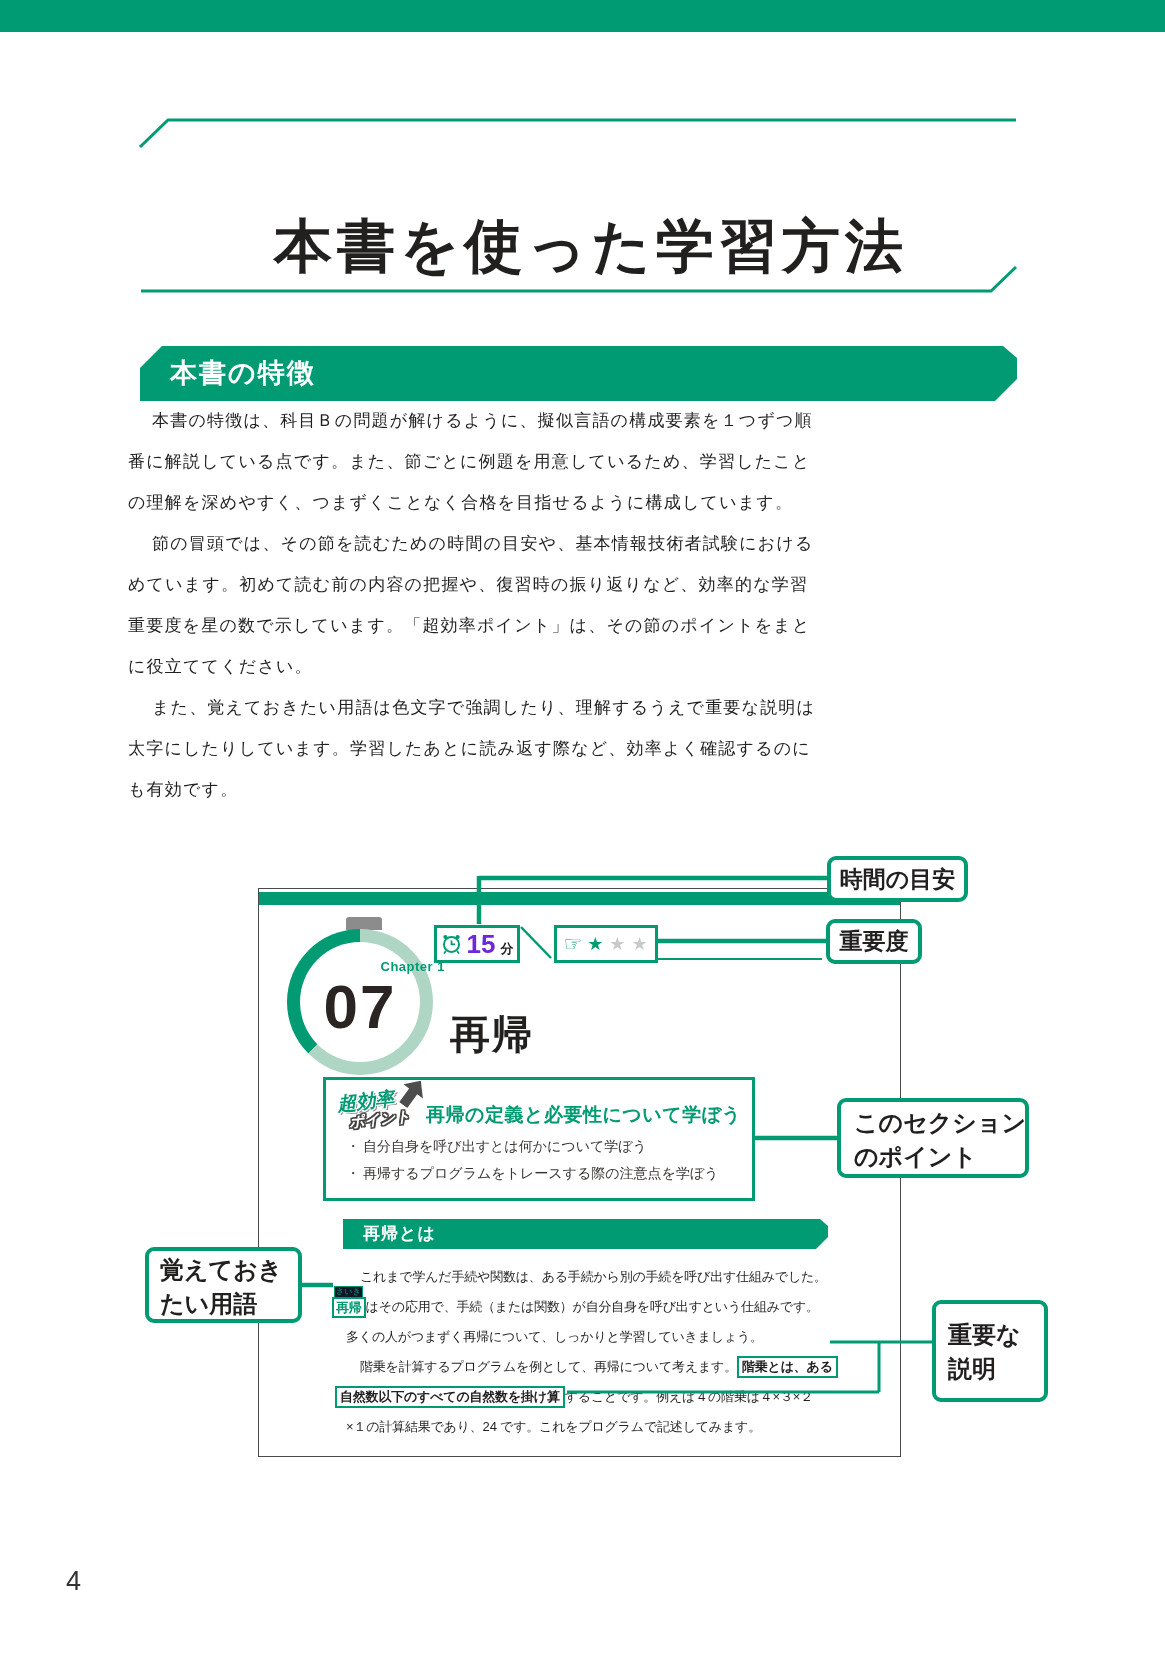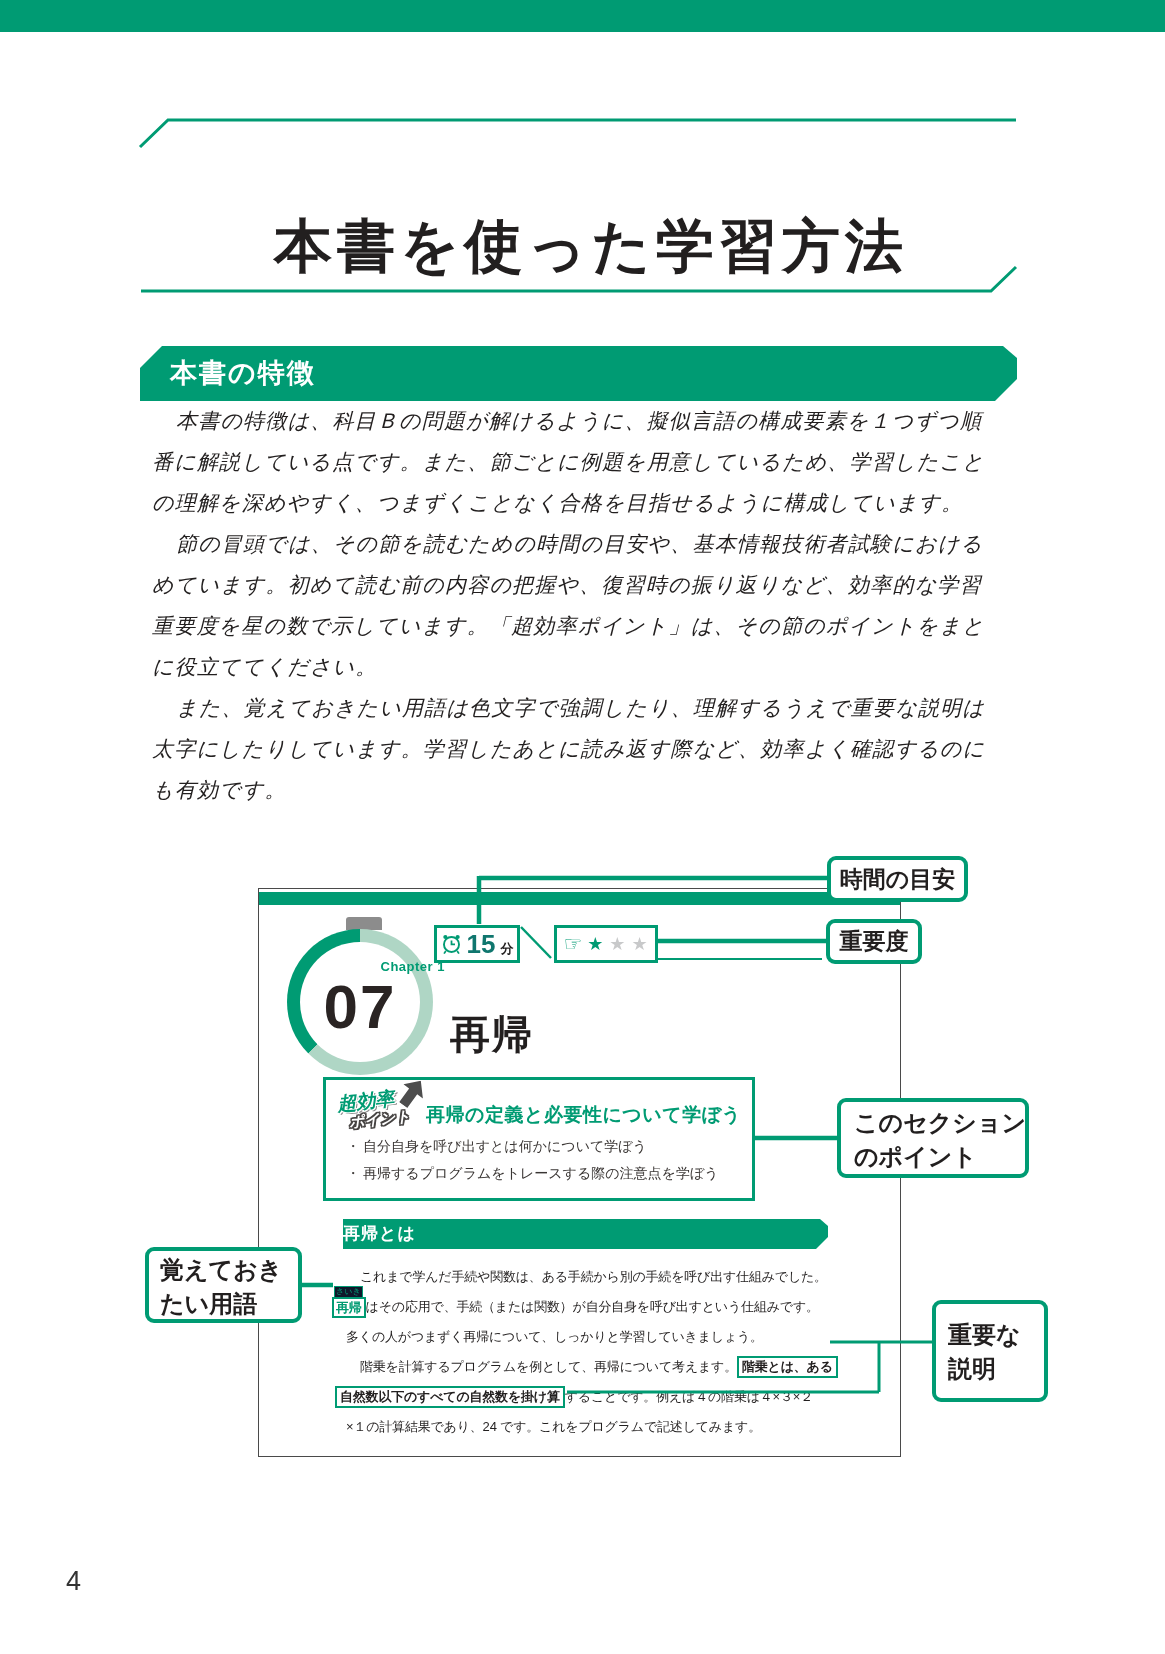--- a/index.html
+++ b/index.html
@@ -16,58 +16,58 @@
     position:absolute;left:160px;top:166px;width:862px;height:74px;
     font-size:58px;font-weight:900;letter-spacing:5px;text-align:center;line-height:74px;color:#221f1f;margin-top:43px;
   }
   
   .section-bar{
     position:absolute;left:140px;top:346px;width:877px;height:55px;background:#009B73;
     clip-path:polygon(22px 0, calc(100% - 14px) 0, 100% 12px, 100% calc(100% - 22px), calc(100% - 22px) 100%, 0 100%, 0 22px);
   }
   .section-bar .txt{color:#fff;font-size:27px;font-weight:800;line-height:55px;padding-left:30px;letter-spacing:2px;}
   
-  .bodytext{position:absolute;left:152px;top:400px;width:900px;font-size:21px;letter-spacing:1.2px;font-style:italic;}
+  .bodytext{position:absolute;left:128px;top:400px;width:900px;font-size:17px;letter-spacing:1.2px;}
   .bline{height:41px;line-height:41px;white-space:nowrap;}
   .indent{padding-left:24px;}
   
   .figure{position:absolute;left:258px;top:888px;width:643px;height:569px;border:1.5px solid #4a4a4a;background:#fff;z-index:1;box-sizing:border-box;}
   .fig-greenbar{position:absolute;left:0;top:3px;width:100%;height:13px;background:#009B73;}
   .fig-tab{position:absolute;left:87px;top:28px;width:36px;height:13px;background:#8C8C8C;border-radius:3px 3px 0 0;}
   .donut{position:absolute;left:28px;top:40px;width:146px;height:146px;border-radius:50%;
     background:conic-gradient(#AFD6C5 0deg 225deg,#009B73 225deg 360deg);}
   .donut .hole{position:absolute;inset:13px;border-radius:50%;background:#fff;}
   .donut .ch{position:absolute;left:12px;top:30px;width:100%;text-align:right;font-size:13px;font-weight:600;color:#009B73;letter-spacing:.5px;}
   .donut .num{position:absolute;left:0;top:44px;width:100%;text-align:center;font-size:62px;line-height:68px;font-weight:800;color:#2a2423;letter-spacing:2px;}
   .fig-sec-title{position:absolute;left:191px;top:118px;font-size:40px;font-weight:900;letter-spacing:2px;color:#221f1f;}
   .mini-badge{position:absolute;display:flex;align-items:center;justify-content:center;gap:5px;border:3px solid #009B73;background:#fff;box-sizing:border-box;}
   .time-badge{left:175px;top:36px;width:86px;height:38px;}
   .imp-badge{left:295px;top:36px;width:104px;height:38px;}
-  .time-val{font-size:26px;font-weight:700;color:#0f766e;}
+  .time-val{font-size:26px;font-weight:700;color:#6d28d9;}
   .time-unit{font-size:13px;font-weight:700;color:#221f1f;margin-top:9px;}
   .hand{font-family:"DejaVu Sans",sans-serif;font-size:21px;color:#009B73;line-height:1;}
   .star{font-family:"DejaVu Sans",sans-serif;font-size:18px;line-height:1;letter-spacing:1px;}
   .star.filled{color:#009B73;}
   .star.empty{color:#C8C9CA;}
   
   .point-box{position:absolute;left:64px;top:188px;width:432px;height:124px;border:3px solid #009B73;box-sizing:border-box;}
   .pbadge{position:absolute;left:12px;top:10px;width:86px;transform:rotate(-6deg);line-height:1;}
   .pbadge .l1{font-size:19px;font-weight:900;font-style:italic;color:#009B73;letter-spacing:0;
     text-shadow:-1px -1px 0 #fff,1px -1px 0 #fff,-1px 1px 0 #fff,1px 1px 0 #fff,2px 2px 0 #8a8a8a;}
   .pbadge .l2{font-size:15px;font-weight:900;font-style:italic;color:#fff;margin:2px 0 0 10px;
     text-shadow:-1.5px -1.5px 0 #474443,1.5px -1.5px 0 #474443,-1.5px 1.5px 0 #474443,1.5px 1.5px 0 #474443,0 -1.5px 0 #474443,0 1.5px 0 #474443,-1.5px 0 0 #474443,1.5px 0 0 #474443;}
   .parrow{position:absolute;left:74px;top:-2px;width:24px;height:30px;transform:rotate(36deg);}
   .pheading{position:absolute;left:100px;top:22px;font-size:19px;font-weight:900;color:#009B73;letter-spacing:.5px;}
   .pbullets{position:absolute;left:20px;top:58px;font-size:14px;color:#3a3634;}
   .pbullet{display:flex;line-height:17px;margin-bottom:10px;}
   .pbullet .dot{margin-right:3px;}
   
   .sub-band{position:absolute;left:84px;top:330px;width:485px;height:30px;background:#009B73;
     clip-path:polygon(12px 0, calc(100% - 8px) 0, 100% 7px, 100% calc(100% - 12px), calc(100% - 12px) 100%, 0 100%, 0 0);}
-  .sub-band .txt{color:#fff;font-size:17px;font-weight:800;line-height:30px;padding-left:0;letter-spacing:1px;}
+  .sub-band .txt{color:#fff;font-size:17px;font-weight:800;line-height:30px;padding-left:20px;letter-spacing:1px;}
   
   .ftext{position:absolute;left:87px;top:373px;width:540px;font-size:13px;letter-spacing:-0.2px;color:#221f1f;}
   .fline{height:30px;line-height:30px;white-space:nowrap;display:flex;align-items:center;}
   .find{padding-left:14px;}
   .term-wrap{position:relative;display:inline-block;border:2px solid #009B73;padding:0 2px;margin-left:-14px;line-height:17px;}
   .term-txt{color:#009B73;font-weight:700;}
   .furi{position:absolute;left:0px;top:-13px;font-size:8px;letter-spacing:0;color:#009B73;background:#0f172a;border:1px solid #009B73;padding:0 1px;line-height:10px;white-space:nowrap;}
   .boldbox{display:inline-block;border:2.5px solid #009B73;padding:0 3px;font-weight:800;line-height:18px;}
   .bb2{margin-left:-11px;}
   

